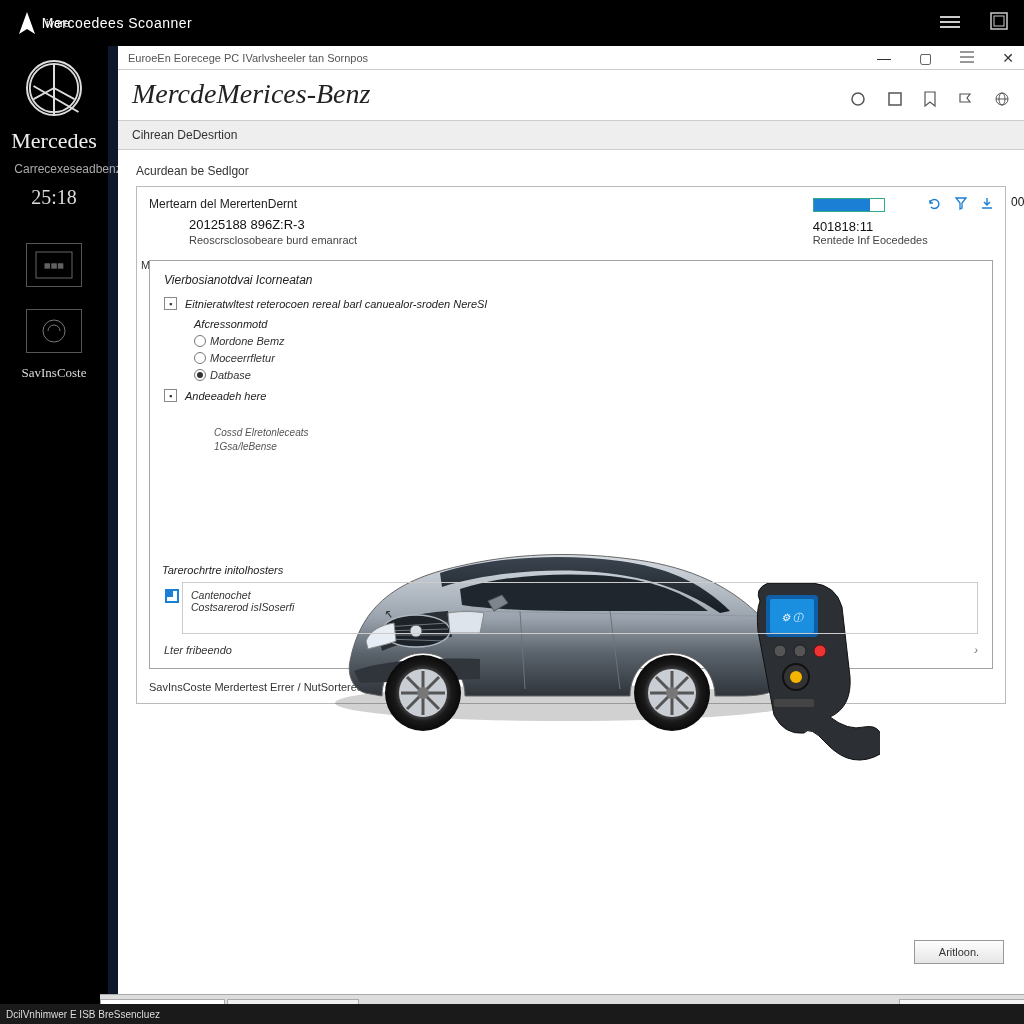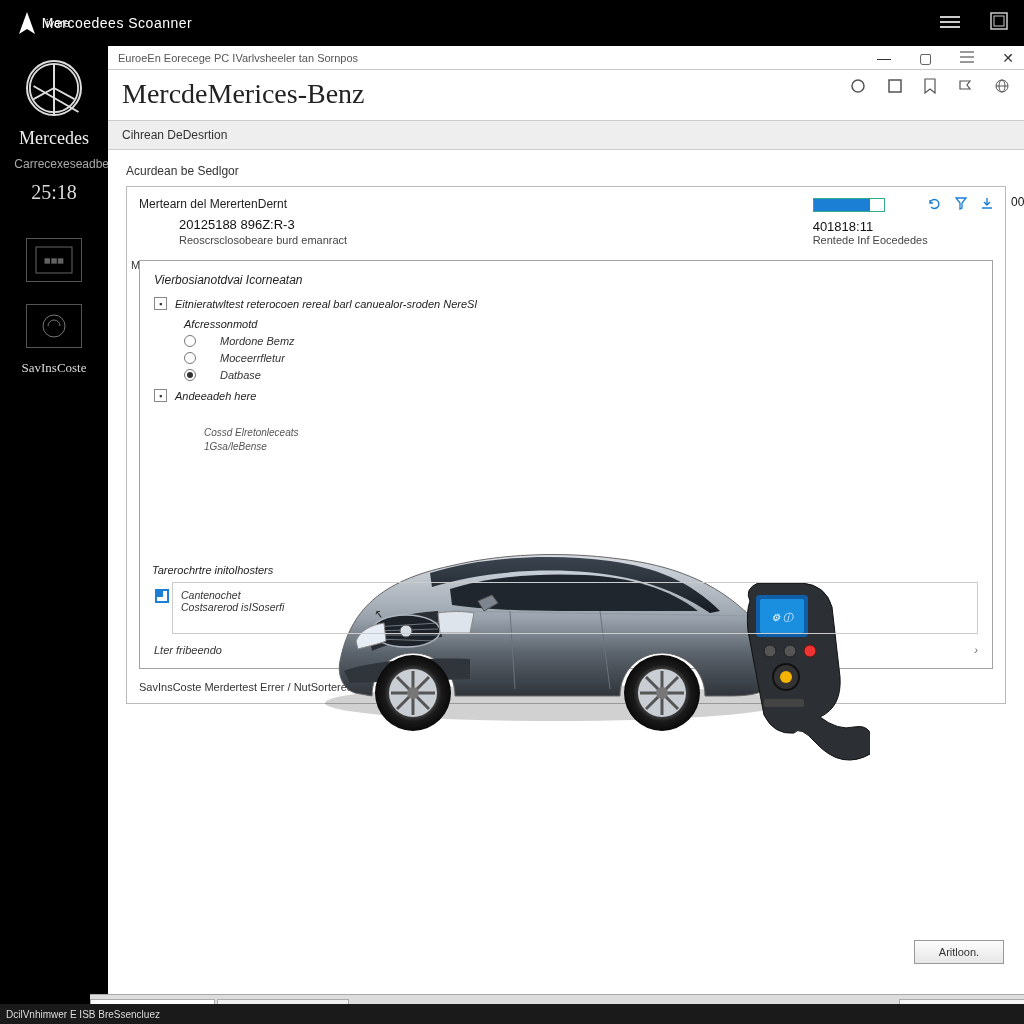--- a/index.html
+++ b/index.html
@@ -10,31 +10,31 @@
 .topbar { position: absolute; top: 0; left: 0; right: 0; height: 46px; background: #000; color: #fff; display: flex; align-items: center; padding: 0 16px; z-index: 10; }
 .topbar .logo { display: flex; align-items: center; gap: 8px; }
 .topbar .app-title { font-size: 14px; font-weight: 300; letter-spacing: .5px; }
 .topbar .top-icons { margin-left: auto; display: flex; gap: 30px; align-items: center; color: #ccc; font-size: 18px; }
 
 
 .sidebar { width: 108px; background: #000; color: #eee; padding-top: 60px; display: flex; flex-direction: column; align-items: center; gap: 8px; font-size: 12px; }
 .sidebar .mb-star { width: 56px; height: 56px; border: 2px solid #ddd; border-radius: 50%; position: relative; display:flex; align-items:center; justify-content:center; margin-bottom:4px; }
 .sidebar .mb-star::before { content:""; position:absolute; width:2px; height:52px; background:#ddd; left:50%; top:2px; transform:translateX(-50%); }
 .sidebar .mb-star::after { content:""; position:absolute; width:52px; height:2px; background:#ddd; top:70%; left:2px; transform:rotate(30deg); transform-origin:center; }
-.sidebar .brand { font-family: 'Times New Roman', serif; font-size: 18px; font-weight: 300; }
+.sidebar .brand { font-family: 'Times New Roman', serif; font-size: 22px; font-weight: 300; }
 .sidebar .brand2 { font-size: 12px; color: #aaa; margin-left: 28px; }
 .sidebar .year { font-family: 'Times New Roman', serif; font-size: 20px; color: #ddd; margin-top:2px; margin-bottom:12px; }
 .sidebar .side-item { width: 56px; height: 44px; border: 1px solid #555; margin-top: 14px; display:flex; align-items:center; justify-content:center; color:#888; font-size:8px; text-align:center; }
 .sidebar .side-label { font-family:'Times New Roman', serif; font-size:13px; color:#ddd; margin-top:4px; }
 
 
-.main { margin-left:0; margin-top:46px; flex:1; background:#fff; height: calc(1024px - 46px); position:relative; }
+.main { margin-left:10px; margin-top:46px; flex:1; background:#fff; height: calc(1024px - 46px); position:relative; }
 .subtitlebar { height: 24px; background:#fff; border-bottom:1px solid #ccc; display:flex; align-items:center; padding: 0 10px; font-size: 11px; color:#555; }
 .subtitlebar .win-ctrls { margin-left:auto; display:flex; gap: 28px; color:#333; font-size:14px; }
-.heading-row { display:flex; align-items:flex-start; padding: 8px 14px 10px 14px; }
+.heading-row { display:flex; align-items:flex-end; padding: 8px 14px 10px 14px; font-style: italic; }
 .page-heading { font-family: 'Times New Roman', serif; font-size: 28px; font-weight: 400; color:#222; }
 .heading-icons { margin-left:auto; display:flex; gap: 22px; color:#555; font-size:15px; align-items:center; }
 .tabstrip { height:30px; background:#eee; border-top:1px solid #ccc; border-bottom:1px solid #ccc; display:flex; align-items:center; padding:0 14px; font-size:12px; color:#333;text-align:center; }
 
 .content { padding: 10px 18px 15px 18px; font-size: 12px; color:#333; position:relative; height: calc(100% - 24px - 50px - 30px); }
 .section-label { font-size: 12px; color:#333; margin: 4px 0 8px 0; }
 .panel { border:1px solid #bbb; padding: 10px 12px 10px 12px; position:relative; }
 .panel-head { display:flex; align-items:flex-start; }
 .panel-head .left { flex:1; }
 .panel-head .title { font-size:12px; color:#222; margin-bottom:6px; }
@@ -45,21 +45,21 @@
 .small-icons { display:inline-flex; gap:14px; margin-left:40px; color:#1b7fd6; font-size:13px; vertical-align:middle; }
 .right .code { font-size:13px; color:#111; margin-top:6px; }
 .right .code2 { font-size:11px; color:#444; }
 .counter { position:absolute; right: -6px; top: 8px; font-size:12px; color:#111; transform: translateX(100%); }
 
 .inner { border:1px solid #a3a3a3; margin-top:14px; padding: 12px 14px; position:relative; background:#fff;font-style:italic; }
 .inner .subhead { font-size:12px; color:#222; margin-bottom:10px; }
 .check { display:flex; align-items:center; gap:8px; font-size:11px; color:#222; margin: 6px 0; }
 .checkbox { width:13px; height:13px; border:1px solid #888; display:inline-flex; align-items:center; justify-content:center; font-size:9px; color:#333; }
 .sublbl { font-size:11px; color:#222; margin: 8px 0 4px 30px; }
-.radio-row { display:flex; align-items:flex-start; gap:24px; font-size:11px; color:#333; margin:5px 0 5px 30px; }
+.radio-row { display:flex; align-items:flex-start; gap:4px; font-size:11px; color:#333; margin:5px 0 5px 30px; }
 .radio { width:12px; height:12px; border:1px solid #777; border-radius:50%; display:inline-flex; align-items:center; justify-content:center; }
 .radio.sel::after { content:""; width:6px; height:6px; background:#333; border-radius:50%; }
 .caption { font-size:10px; color:#555; margin-left: 50px; line-height:1.4; position: relative; z-index: 2; }
 
 .car-area { position:absolute; left:170px; top:200px; width:560px; height:300px; pointer-events:none; }
 
 .lowersec { margin-top: 110px; }
 .lowersec .lh { font-size:11px; color:#222; margin-bottom:6px; margin-left:-2px; }
 .listbox { border:1px solid #ccc; height:52px; padding:6px 8px; font-size:10.5px; color:#333; position:relative; }
 .listbox .sq { position:absolute; left:-18px; top:6px; width:14px; height:14px; border:2px solid #1b7fd6; }

